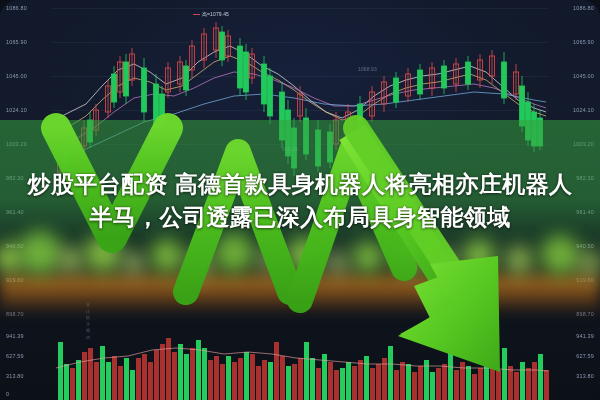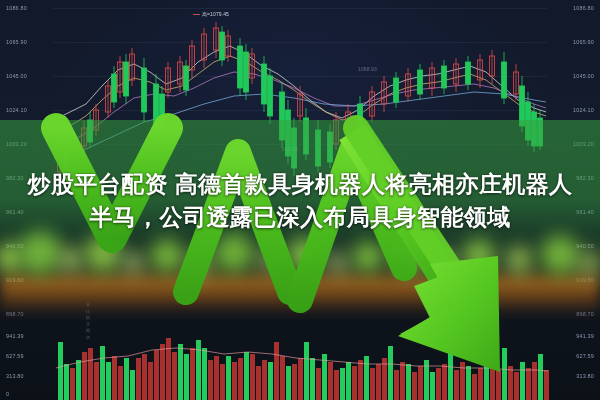--- a/index.html
+++ b/index.html
@@ -7,20 +7,21 @@
     padding: 0;
     background: #0b1018;
   }
   #stage {
     position: relative;
     width: 600px;
     height: 400px;
     overflow: hidden;
     background: #0d1420;
     font-family: "Liberation Sans", "DejaVu Sans", sans-serif;
+    border-radius: 18px;
   }
 
   
   .chart-bg {
     position: absolute;
     inset: 0;
     background:
       radial-gradient(ellipse 60% 45% at 50% 18%, #16203a 0%, rgba(16,22,38,0) 70%),
       linear-gradient(180deg, #11192a 0%, #131b2c 40%, #10161f 62%, #0c1118 100%);
   }

